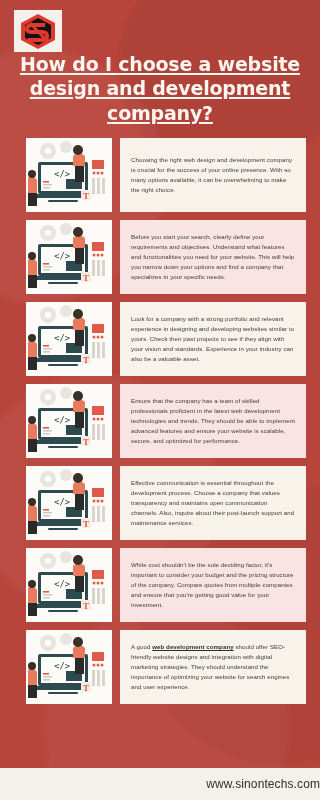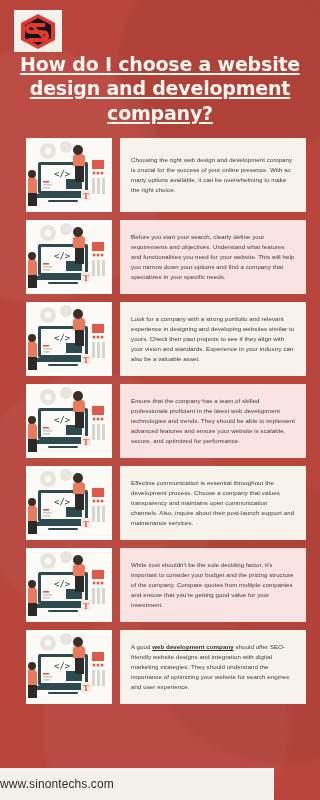--- a/index.html
+++ b/index.html
@@ -97,23 +97,23 @@
     letter-spacing:.08px;
   }
   .card p a.inline-link{
     color:#2f2f2f;
     font-weight:700;
     text-decoration:underline;
   }
 
   
   .footer{
-    position:absolute; left:0; bottom:0; width:274px; height:32px;
+    position:absolute; left:0; bottom:0; width:320px; height:32px;
     background:#f4f1ec;
-    display:flex; align-items:center; justify-content:flex-start;
+    display:flex; align-items:center; justify-content:flex-end;
     z-index:2;
   }
   .footer span{
     font-size:12px;
     color:#2e2e2e;
     font-family:"Liberation Sans", sans-serif;
     letter-spacing:.1px;
   }
 </style>
 </head>

